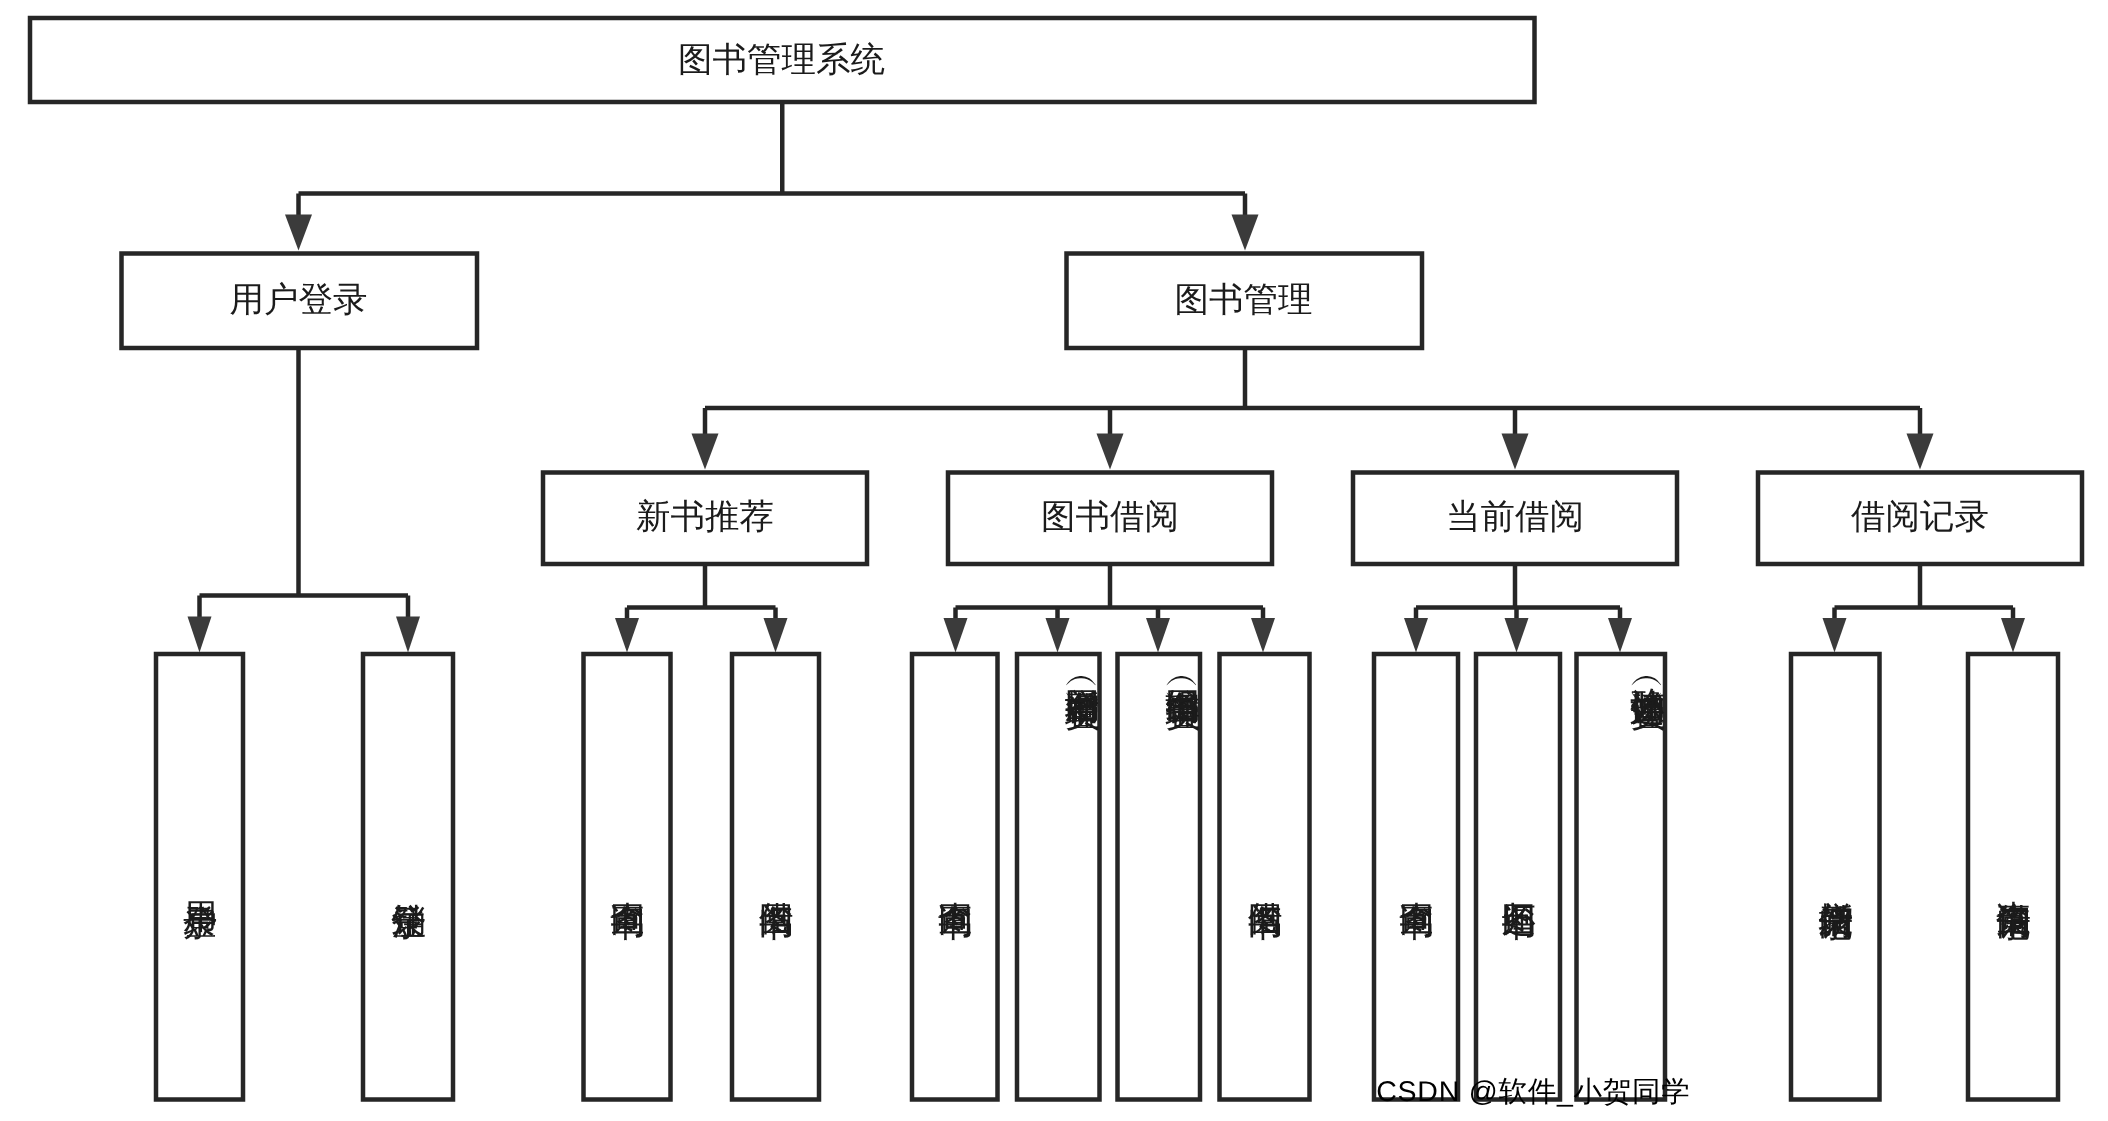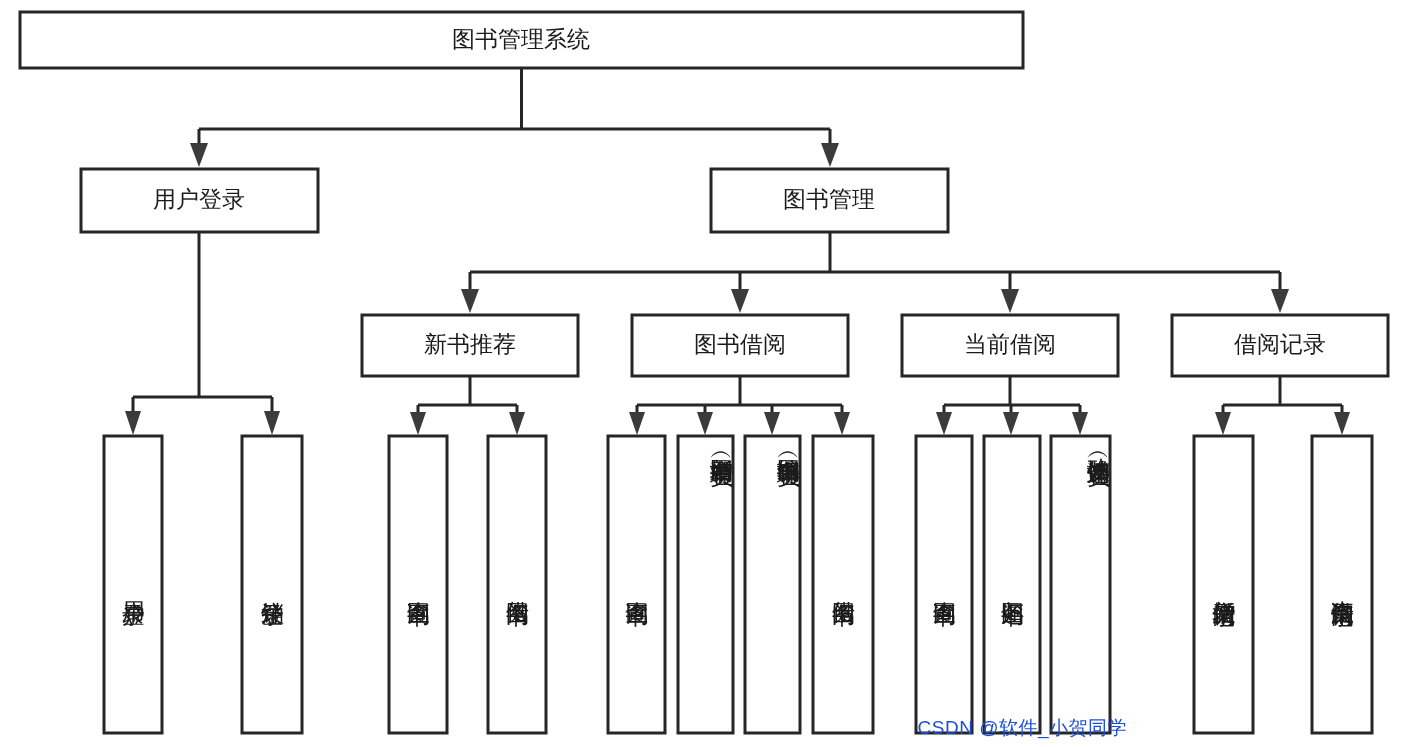--- a/index.html
+++ b/index.html
@@ -61,21 +61,21 @@
     white-space: nowrap;
     text-align: center;
     pointer-events: none;
   }
   #watermark {
     position: absolute;
     right: 10px;
     bottom: 6px;
     font-family: "Liberation Sans", "DejaVu Sans", sans-serif;
     font-size: 19px;
-    color: #1d4ed8;
+    color: #000000;
     letter-spacing: 0.5px;
     white-space: nowrap;
   }
 </style>
 </head>
 <body>
 
 <div id="diagram-root">
 
   <svg id="flow-svg" viewBox="0 0 1405 747">

